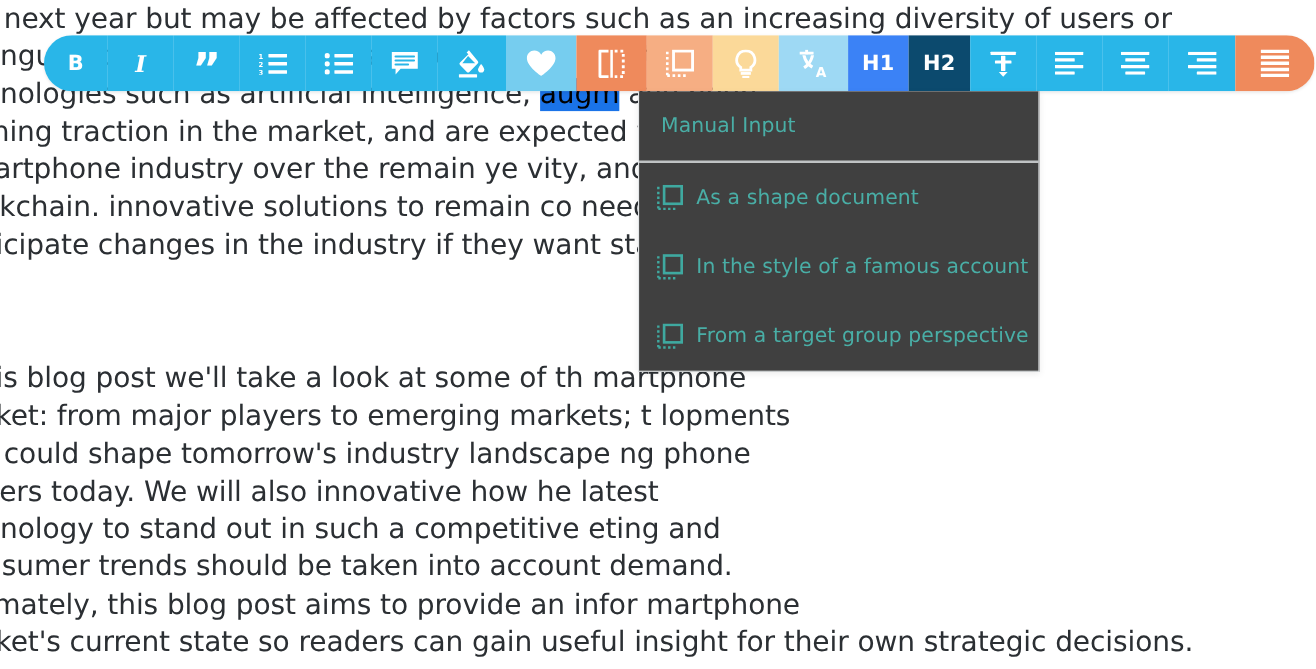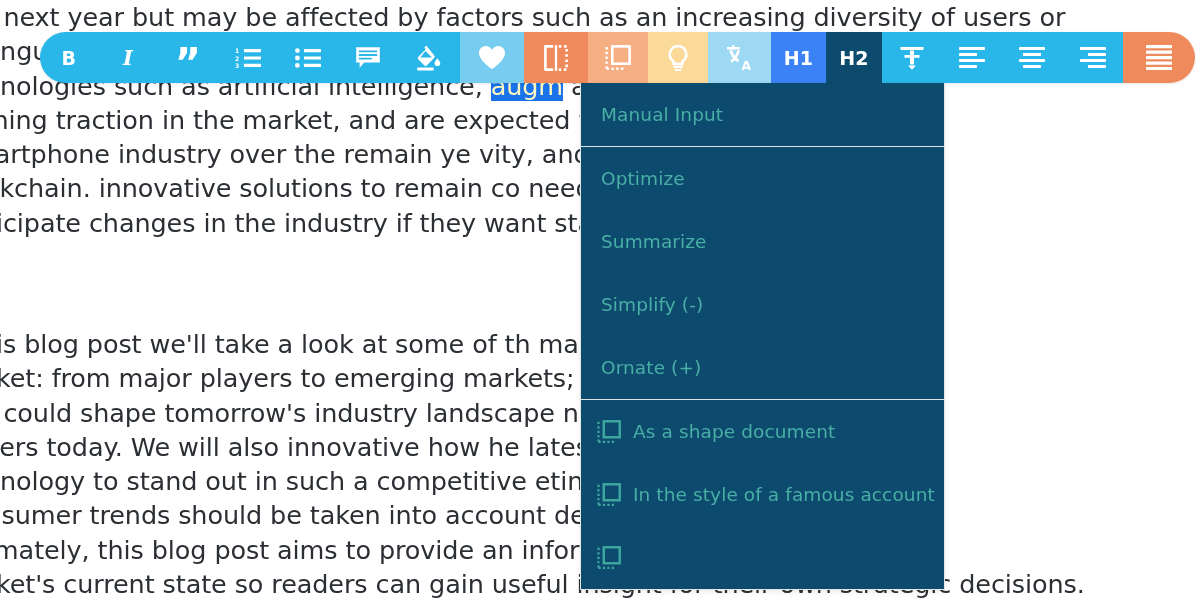--- a/index.html
+++ b/index.html
@@ -44,21 +44,21 @@
     white-space: nowrap;
     height: 34.3px;
   }
   .jline {
     display: flex;
     justify-content: space-between;
     width: 1120px;
   }
   .sel {
     background: #1a73e8;
-    color: #fef9c3;
+    color: #000000;
   }
 
   
   #toolbar {
     position: absolute;
     left: 40px;
     top: 32px;
     height: 51px;
     border-radius: 26px;
     overflow: hidden;
@@ -85,21 +85,21 @@
     letter-spacing: 0.3px;
     font-family: "DejaVu Sans", "Liberation Sans", sans-serif;
   }
 
   
   #menu {
     position: absolute;
     left: 580px;
     top: 83px;
     width: 365px;
-    background: #0c4a6e;
+    background: #404040;
     border: 1px solid #e3e6e8;
     border-top: none;
     box-shadow: 0 2px 6px rgba(0,0,0,0.08);
     z-index: 30;
     box-sizing: border-box;
   }
   .menu-group { padding: 0; }
   .menu-sep {
     height: 1px;
     background: #e2e5e7;
@@ -421,34 +421,20 @@
 <div id="menu">
 
   <div class="menu-group">
     <div class="menu-item">
       <span class="mi-label mi-first">Manual Input</span>
     </div>
   </div>
 
   <div class="menu-sep"></div>
 
-  <div class="menu-group">
-    <div class="menu-item">
-      <span class="mi-label">Optimize</span>
-    </div>
-    <div class="menu-item">
-      <span class="mi-label">Summarize</span>
-    </div>
-    <div class="menu-item">
-      <span class="mi-label">Simplify (-)</span>
-    </div>
-    <div class="menu-item">
-      <span class="mi-label">Ornate (+)</span>
-    </div>
-  </div>
 
   <div class="menu-sep"></div>
 
   <div class="menu-group">
     <div class="menu-item with-icon">
       <span class="mi-icon">
         <svg width="24" height="24" viewBox="0 0 26 26">
           <rect x="7.3" y="1.4" width="17.3" height="17.3" fill="none" stroke="#3fa9a0" stroke-width="2.6"></rect>
           <line x1="1.6" y1="2.0" x2="1.6" y2="23.4" stroke="#3fa9a0" stroke-width="2.4" stroke-dasharray="2.4 2.4"></line>
           <line x1="1.6" y1="23.7" x2="19.4" y2="23.7" stroke="#3fa9a0" stroke-width="2.4" stroke-dasharray="2.4 2.4"></line>
@@ -469,16 +455,17 @@
     </div>
 
     <div class="menu-item with-icon">
       <span class="mi-icon">
         <svg width="24" height="24" viewBox="0 0 26 26">
           <rect x="7.3" y="1.4" width="17.3" height="17.3" fill="none" stroke="#3fa9a0" stroke-width="2.6"></rect>
           <line x1="1.6" y1="2.0" x2="1.6" y2="23.4" stroke="#3fa9a0" stroke-width="2.4" stroke-dasharray="2.4 2.4"></line>
           <line x1="1.6" y1="23.7" x2="19.4" y2="23.7" stroke="#3fa9a0" stroke-width="2.4" stroke-dasharray="2.4 2.4"></line>
         </svg>
       </span>
+      <span class="mi-label">From a target group perspective</span>
     </div>
   </div>
 
 </div>
 
 </body></html>

